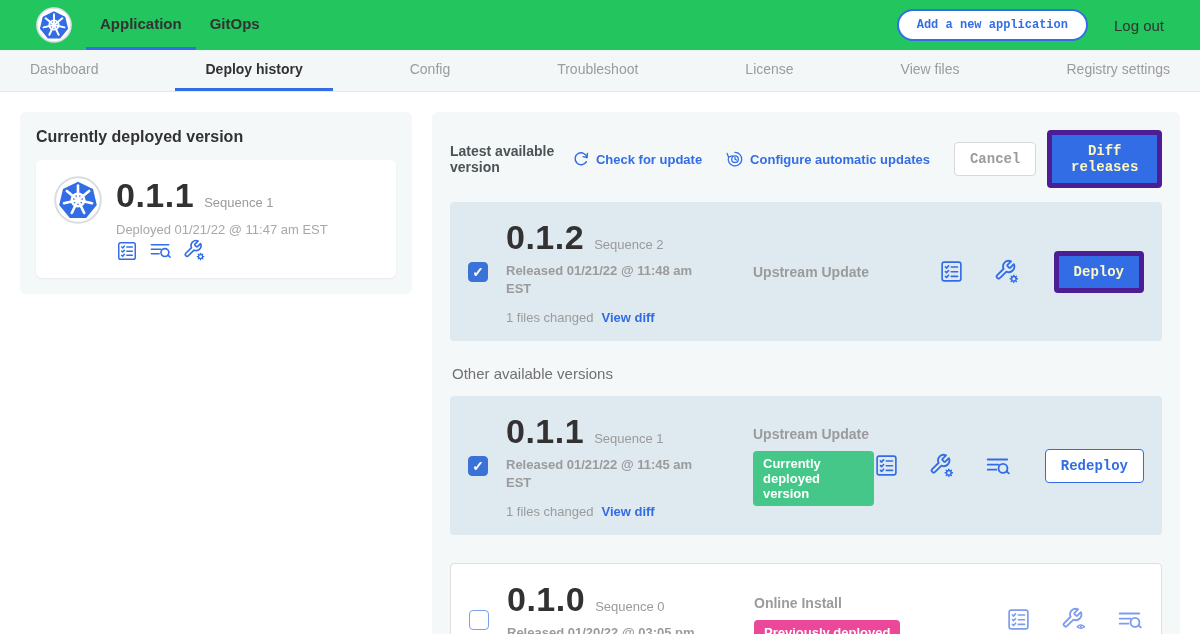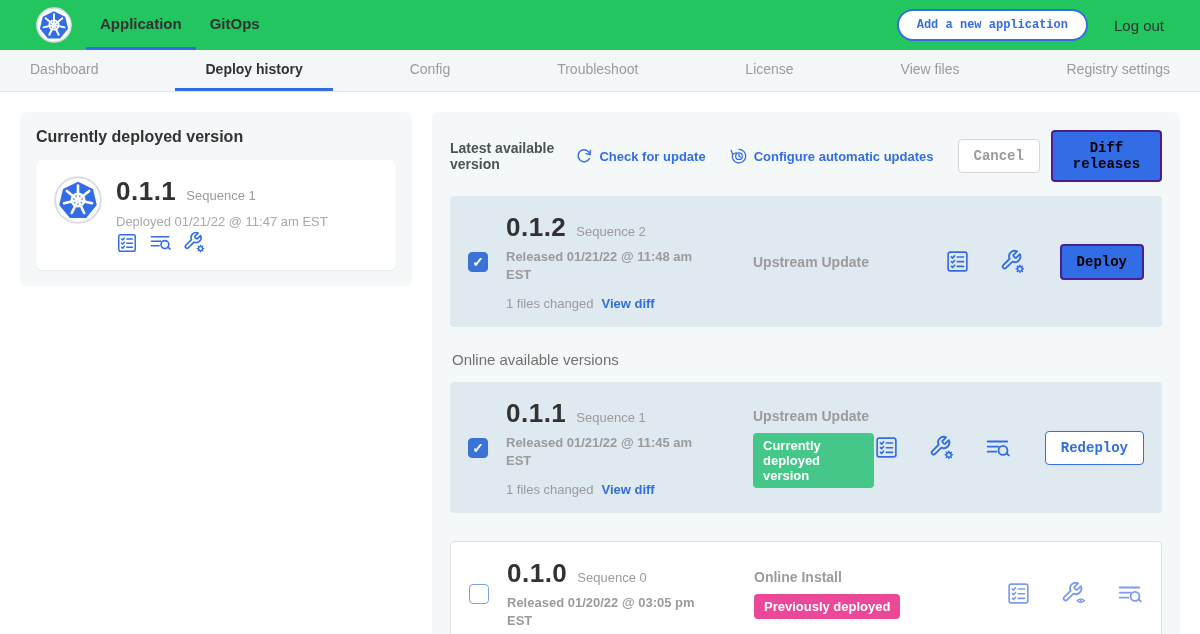--- a/index.html
+++ b/index.html
@@ -28,36 +28,36 @@
   
   .main { display:flex; align-items:flex-start; gap:20px; padding:20px; }
 
   .panel { background:#f5f8f9; border-radius:6px; }
   .left-panel { width:392px; padding:16px; }
   .left-panel h2 { font-size:16px; font-weight:bold; color:#323232; margin-bottom:14px; }
   .deployed-card { background:#fff; border-radius:6px; padding:16px 18px;
     box-shadow:0 1px 2px rgba(0,0,0,.06); display:flex; }
   .deployed-card .k8s { margin-right:14px; }
   .ver-line { display:flex; align-items:baseline; }
-  .ver-num { font-size:26px; font-weight:bold; color:#323232; letter-spacing:.5px; }
+  .ver-num { font-size:34px; font-weight:bold; color:#323232; letter-spacing:.5px; }
   .seq { font-size:13px; color:#9b9b9b; margin-left:10px; }
   .deployed-at { font-size:13px; color:#a8a8a8; margin:7px 0 2px;text-align:right; }
   .icon-row { display:flex; align-items:center; gap:11px; color:#326de6; }
   .icon-row svg { display:block; cursor:pointer; }
 
   .right-panel { flex:1; padding:18px; }
   .rp-header { display:flex; align-items:center; margin-bottom:14px; }
   .rp-title { font-size:14px; font-weight:bold; color:#4a5356; margin-right:14px; }
   .link-action { display:flex; align-items:center; gap:6px; color:#326de6; font-size:13px;
     font-weight:bold; margin-right:24px; cursor:pointer; white-space:nowrap; }
   .rp-spacer { flex:1; }
   .btn { font-family:Liberation Mono, monospace; font-size:14px; font-weight:bold;
     border-radius:4px; padding:8px 15px; cursor:pointer; }
   .btn-cancel { background:#fff; border:1px solid #d5d8d9; color:#9b9b9b; margin-right:11px; }
-  .btn-primary { background:#326de6; border:2px solid #4c1d95; color:#000000; }
+  .btn-primary { background:#326de6; border:5px solid #4c1d95; color:#fef9c3; }
   .btn-outline { background:#fff; border:1px solid #326de6; color:#326de6; }
 
   .version-card { border-radius:4px; padding:16px 18px; display:flex; align-items:center; }
   .version-card.selected { background:#dfe9f0; }
   .version-card.plain { background:#fff; border:1px solid #dfdfdf; }
   .checkbox { width:20px; height:20px; border-radius:4px; background:#fff;
     border:1px solid #7ba0ea; margin-right:18px; flex:none; display:flex;
     align-items:center; justify-content:center; cursor:pointer; }
   .checkbox.checked { background:#3b72d8; border-color:#3b72d8; }
   .checkbox .check { display:none; color:#fff; font-size:14px; font-weight:bold; line-height:1; }
@@ -256,21 +256,21 @@
         <span>
           <svg width="26" height="26" viewBox="0 0 24 24">
               <use href="#i-wrench"></use>
               <use href="#i-gear"></use>
             </svg>
           </span>
         <button class="btn btn-primary">Deploy</button>
       </div>
     </div>
 
-    <div class="other-title">Online available versions</div>
+    <div class="other-title">Other available versions</div>
 
     <div class="version-card selected">
       <div class="checkbox checked">
           <span class="check">✓</span>
         </div>
       <div class="v-info">
         <div class="ver-line">
           <span class="ver-num">0.1.1</span>
           <span class="seq">Sequence 1</span>
         </div>

